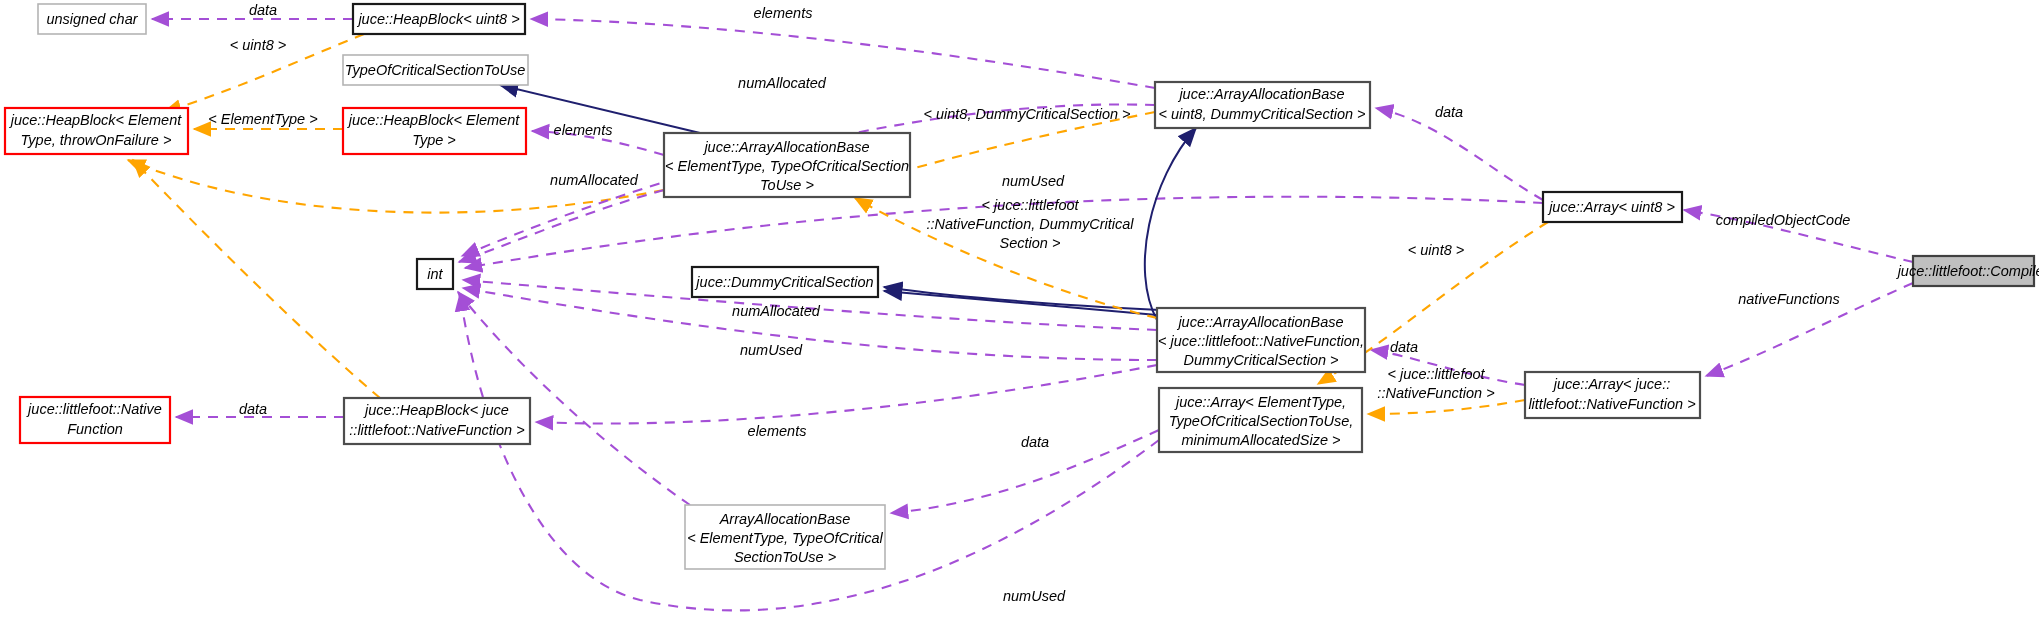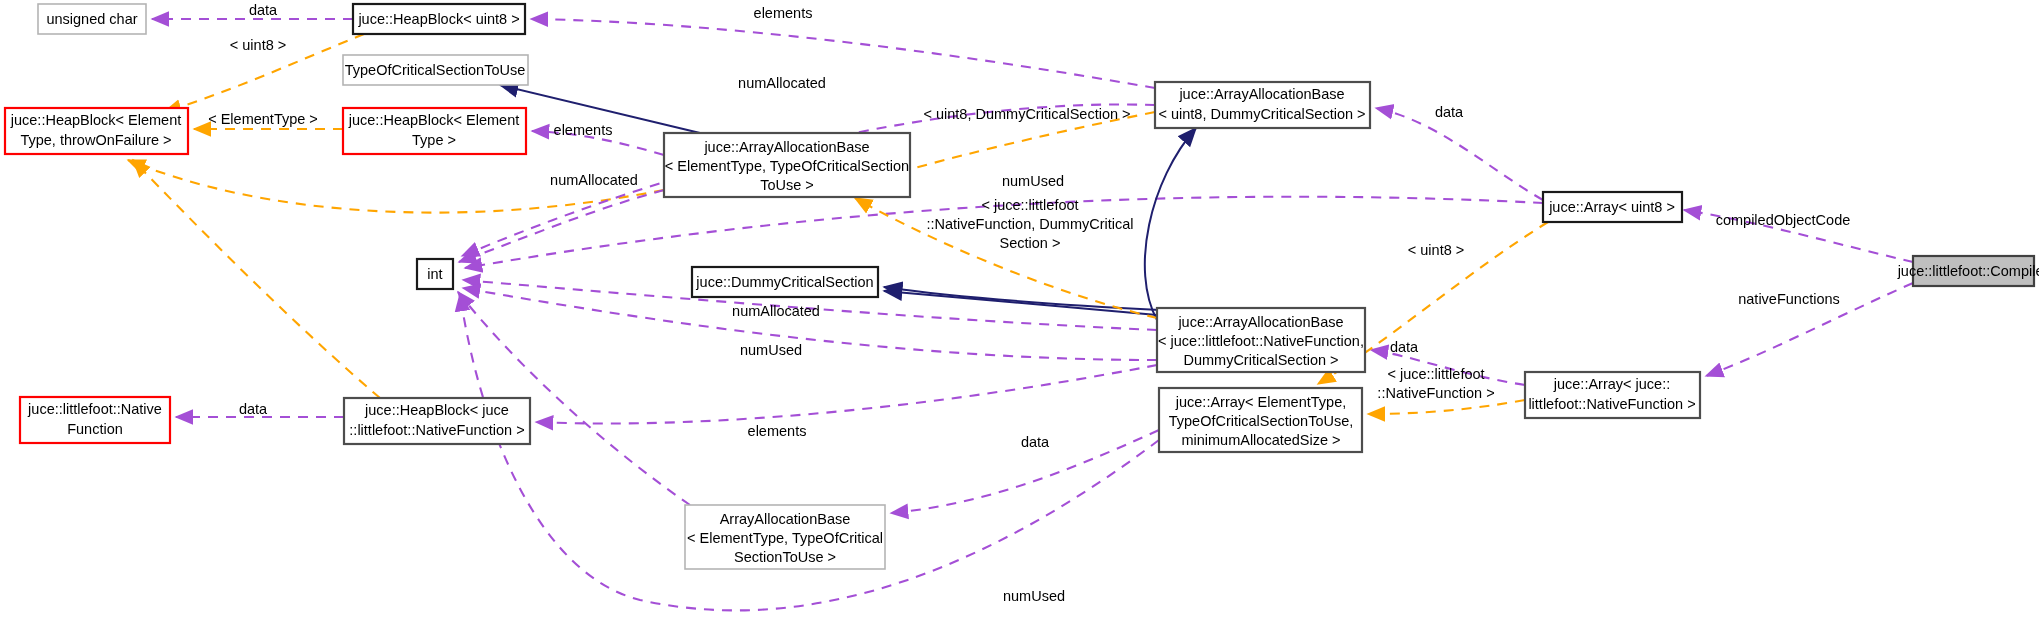--- a/index.html
+++ b/index.html
@@ -10,20 +10,21 @@
   }
   body {
     font-family: "Liberation Sans", sans-serif;
   }
   #diagram-root {
     position: relative;
     width: 2039px;
     height: 637px;
     background: #ffffff;
     overflow: hidden;
+    font-style: italic;
   }
   svg#graph {
     position: absolute;
     left: 0;
     top: 0;
     width: 2039px;
     height: 637px;
     display: block;
   }
   .node-box {

